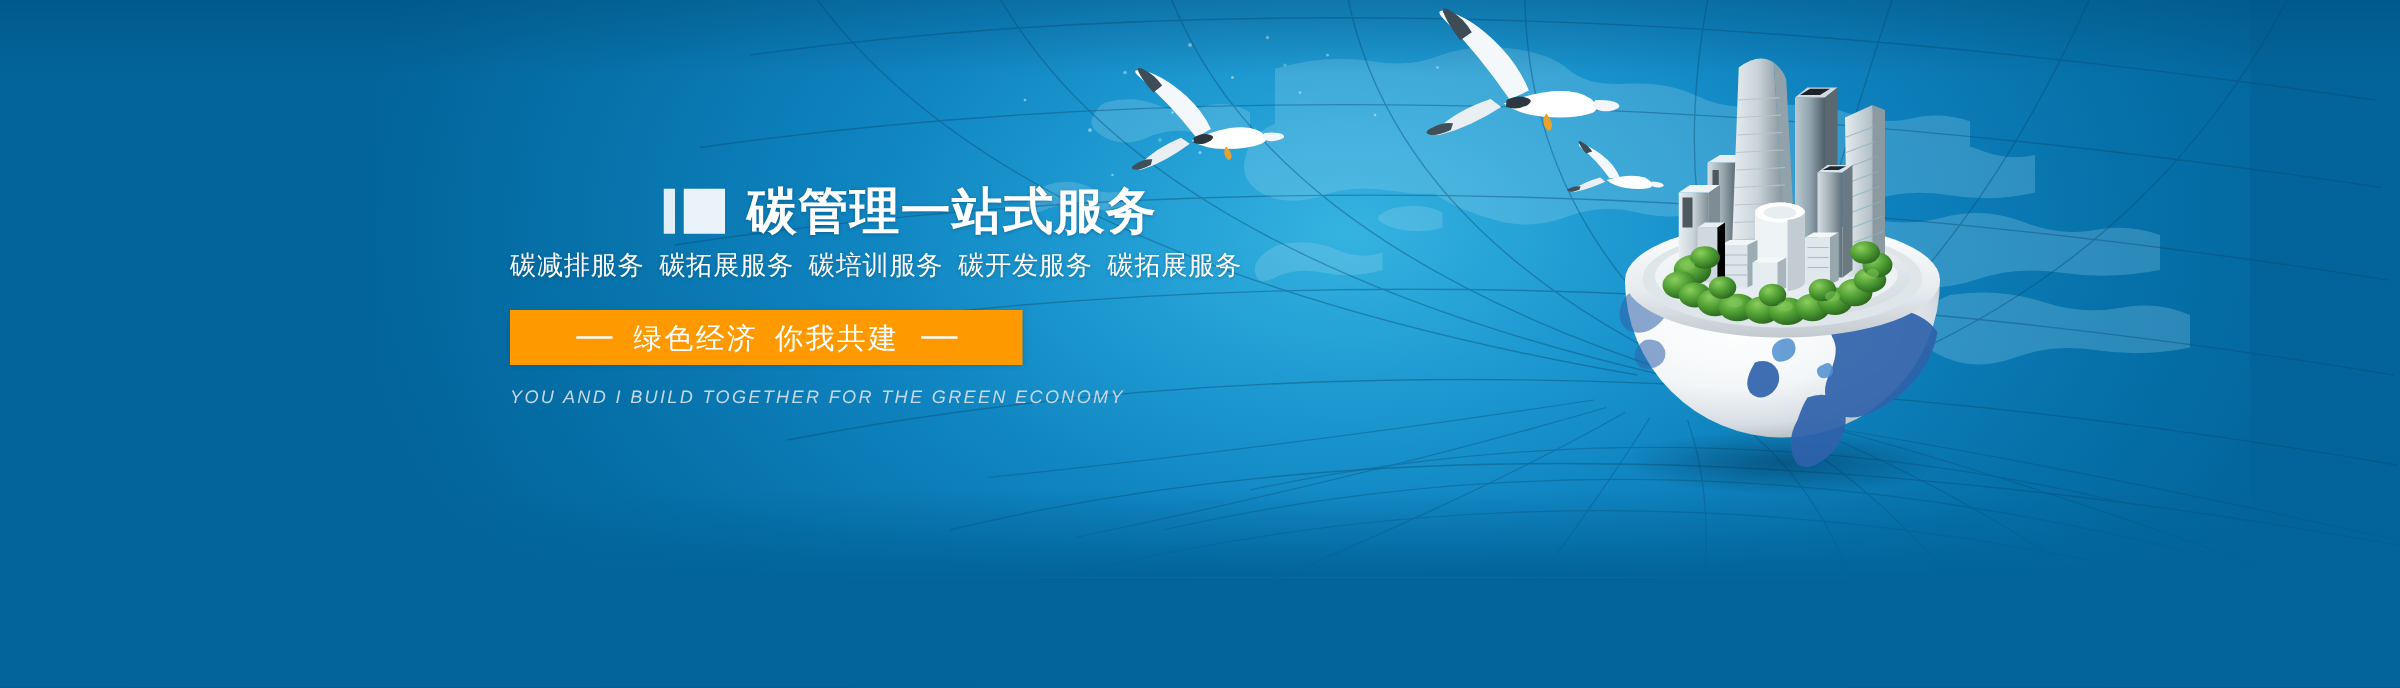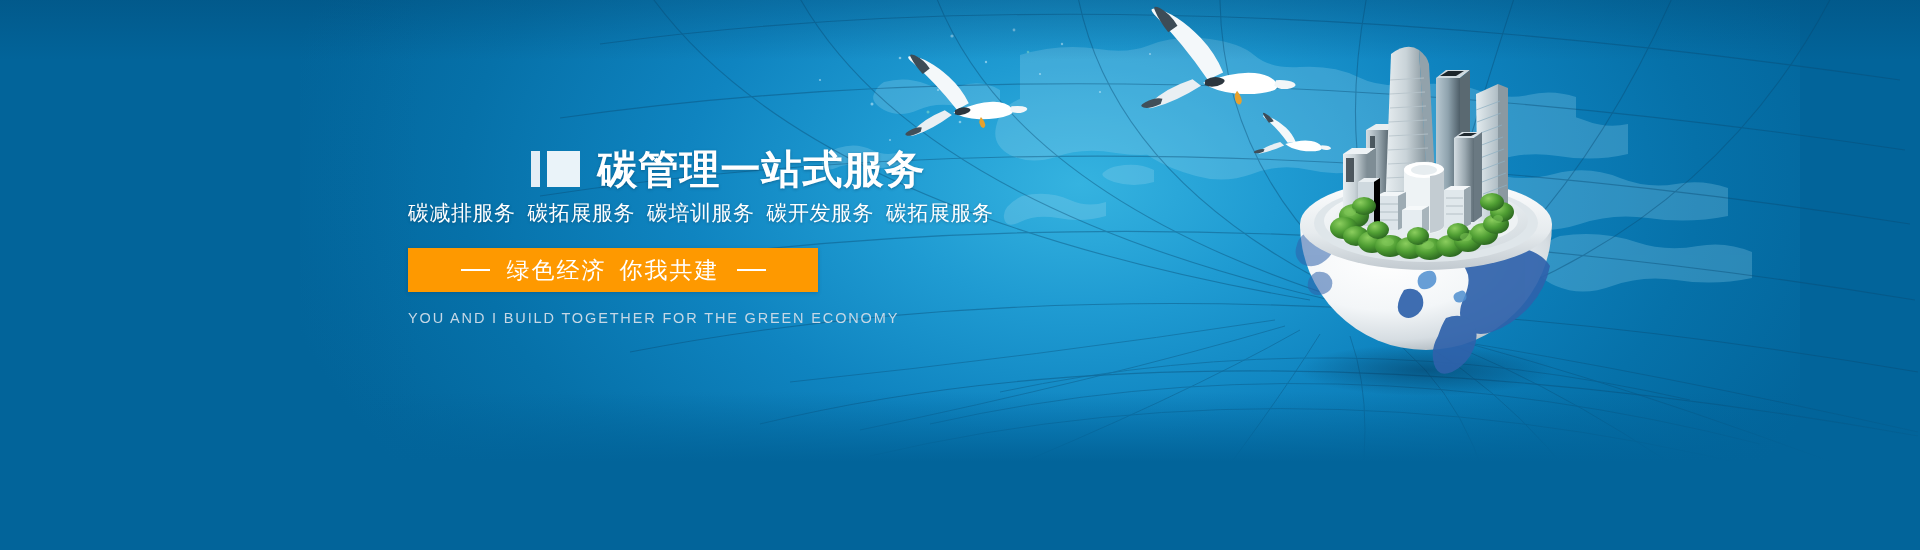--- a/index.html
+++ b/index.html
@@ -159,20 +159,21 @@
 
   .english {
     margin-top: 18px;
     margin-left: 0px;
     width: 410px;
     text-align: left;
     color: #c6d8e6;
     font-size: 14.5px;
     letter-spacing: 1.85px;
     white-space: nowrap;
+    font-style: italic;
   }
 
   
   .artwork {
     position: absolute;
     left: 1258px;
     top: 20px;
     width: 330px;
     height: 380px;
   }

